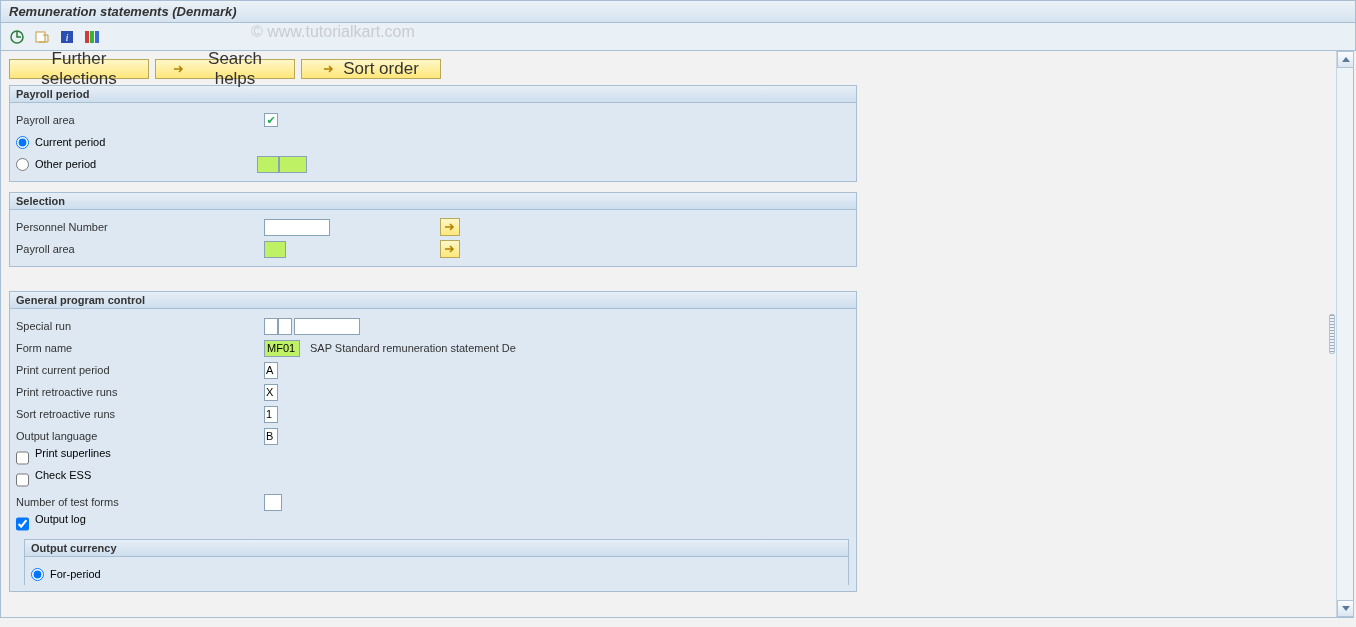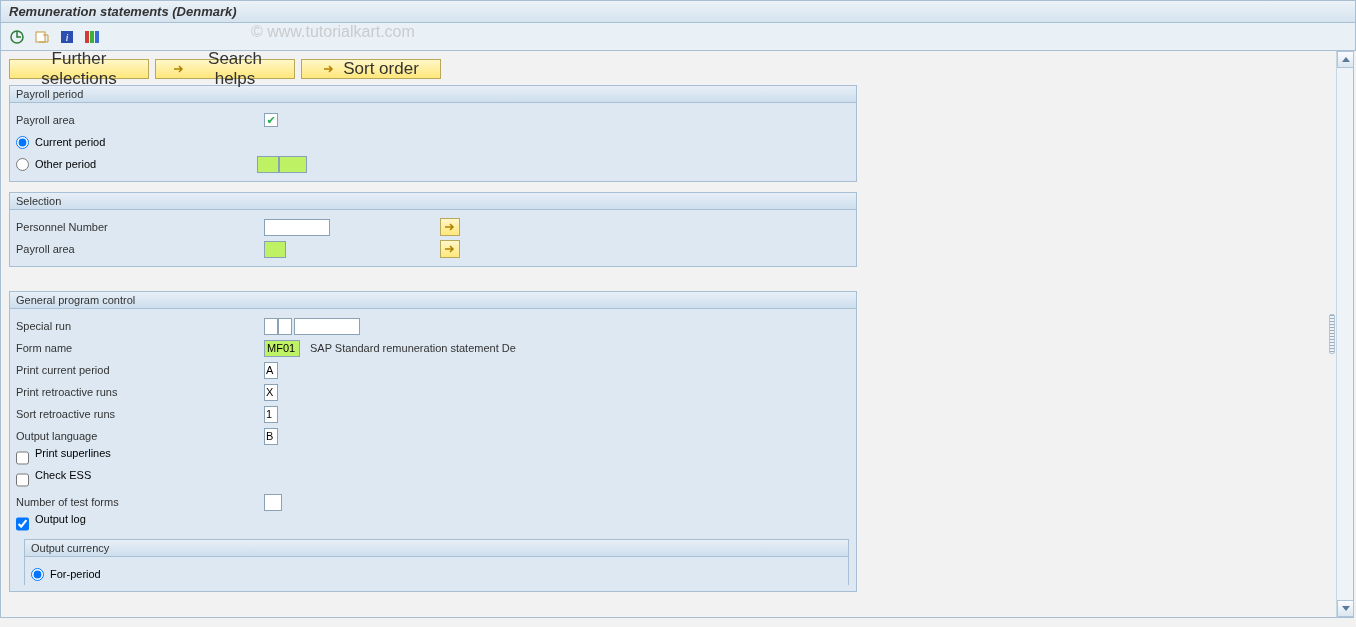--- a/index.html
+++ b/index.html
@@ -108,20 +108,21 @@
 .groupbox.inner {
   margin: 4px 4px 4px 14px;
   width: 825px;
 }
 .groupbox-header {
   background: linear-gradient(to bottom, #e7eff7, #cddeed);
   border-bottom: 1px solid #a8bed2;
   padding: 2px 6px;
   font-size: 11px;
   color: #333;
+  font-weight: bold;
 }
 .groupbox-body {
   padding: 6px 6px 6px 0;
 }
 .form-row {
   display: flex;
   align-items: center;
   height: 22px;
   padding-left: 6px;
 }

